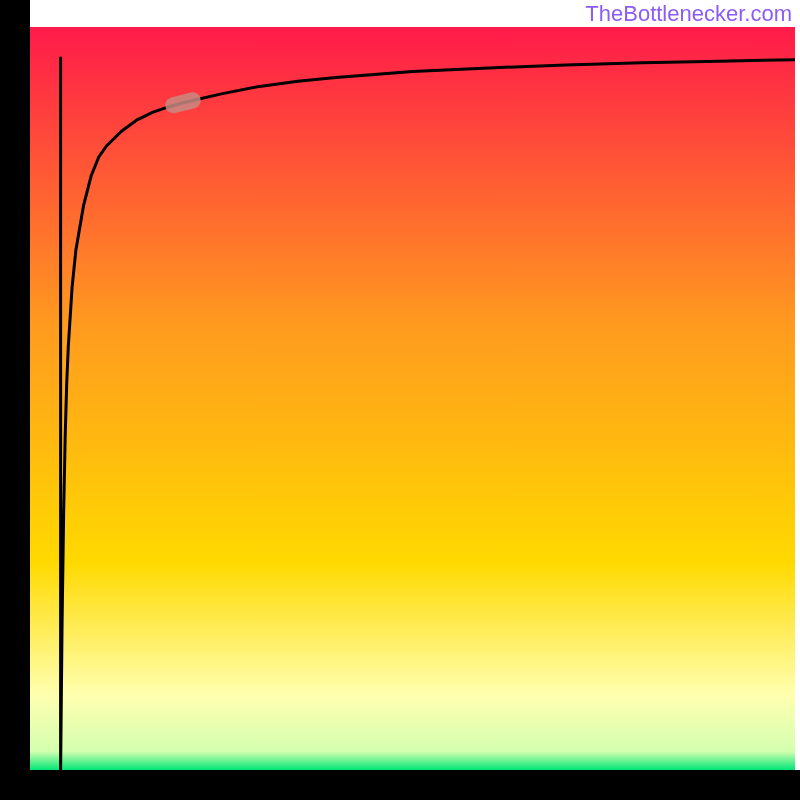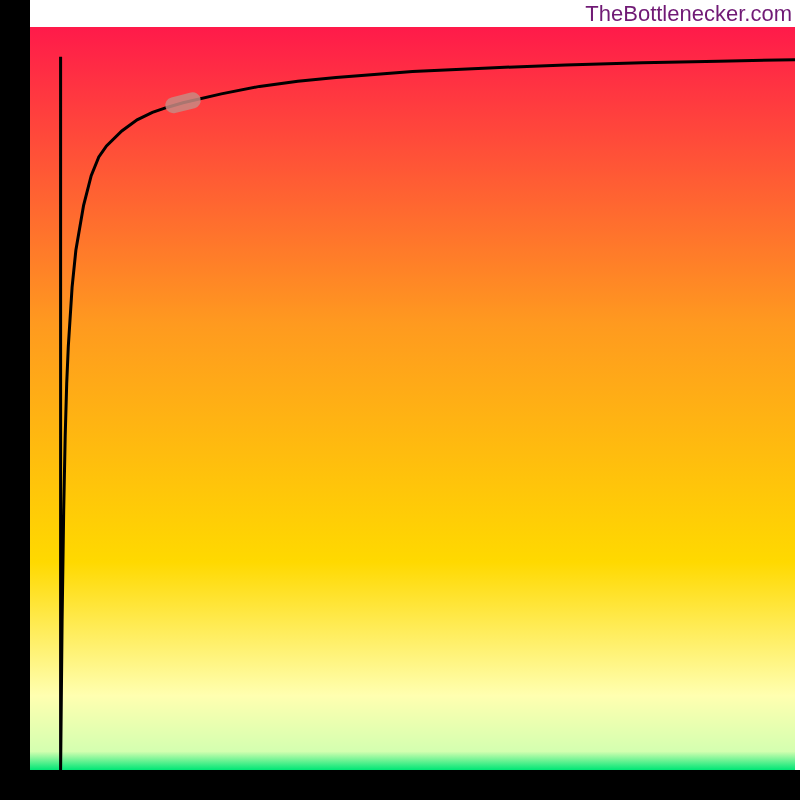--- a/index.html
+++ b/index.html
@@ -15,21 +15,21 @@
     left: 0;
     top: 0;
     width: 800px;
     height: 800px;
   }
   .attribution {
     position: absolute;
     top: 1px;
     right: 8px;
     font-size: 22px;
-    color: #701a75;
+    color: #8b5cf6;
     font-family: Arial, Helvetica, sans-serif;
   }
 </style>
 </head>
 <body>
 
 <svg class="plot-area" viewBox="0 0 800 800" preserveAspectRatio="none">
   <defs>
     <linearGradient id="bg-grad" x1="0" y1="0" x2="0" y2="1">
       <stop id="g-stop-0" offset="0%" stop-color="#ff1a4a"></stop>

